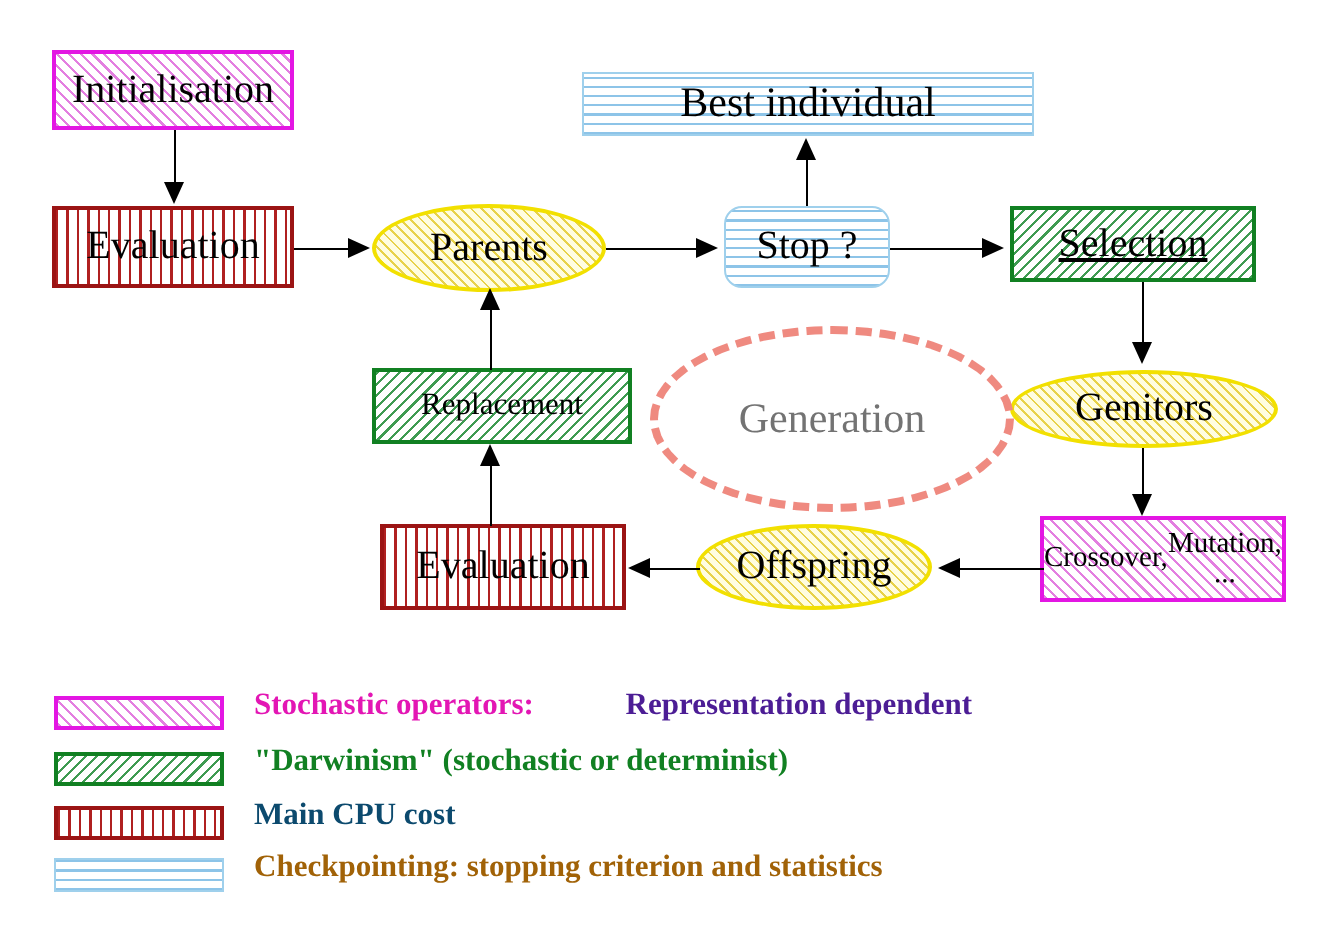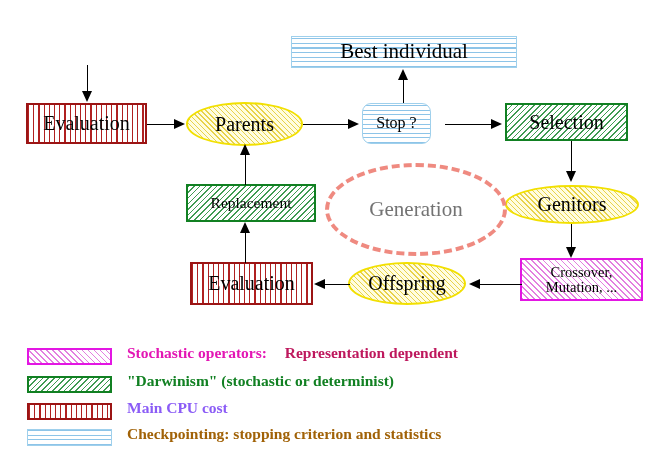--- a/index.html
+++ b/index.html
@@ -71,46 +71,49 @@
   .leg-row{position:absolute;left:27px;height:22px;}
   .leg-sw{position:absolute;left:0;top:0;width:85px;height:17px;box-sizing:border-box;}
   .leg-txt{position:absolute;left:100px;top:-4px;white-space:nowrap;font-size:15.5px;font-weight:bold;}
   .leg-txt .t2{font-weight:bold;}
 </style>
 </head>
 <body>
 
 <div id="stage">
 
+  <div class="node hatch-magenta" style="left:26px;top:25px;width:121px;height:40px;font-size:20px;">
+    <span>Initialisation</span>
+  </div>
 
   <div class="node hatch-red" style="left:26px;top:103px;width:121px;height:41px;font-size:20px;">
     <span>Evaluation</span>
   </div>
 
   <div class="node hatch-yellow ellipse" style="left:186px;top:102px;width:117px;height:44px;font-size:20px;">
     <span>Parents</span>
   </div>
 
   <div class="node hatch-blue" style="left:291px;top:36px;width:226px;height:32px;font-size:21px;">
     <span>Best individual</span>
   </div>
 
-  <div class="node hatch-blue rounded" style="left:362px;top:103px;width:69px;height:41px;font-size:16px;">
+  <div class="node hatch-blue rounded" style="left:362px;top:103px;width:83px;height:41px;font-size:20px;">
     <span>Stop ?</span>
   </div>
 
-  <div class="node hatch-green" style="left:505px;top:103px;width:123px;height:38px;font-size:20px;">
+  <div class="node hatch-green" style="left:505px;top:103px;width:123px;height:38px;font-size:20px;text-decoration:underline;">
     <span>Selection</span>
   </div>
 
   <div class="node hatch-yellow ellipse" style="left:505px;top:185px;width:134px;height:39px;font-size:20px;">
     <span>Genitors</span>
   </div>
 
-  <div class="node hatch-magenta" style="left:520px;top:258px;width:123px;height:43px;font-size:14.5px;flex-direction:column;">
+  <div class="node hatch-magenta" style="left:520px;top:258px;width:123px;height:43px;font-size:14.5px;">
     <span>Crossover,</span>
     <span>Mutation, ...</span>
   </div>
 
   <div class="node hatch-yellow ellipse" style="left:348px;top:262px;width:118px;height:43px;font-size:20px;">
     <span>Offspring</span>
   </div>
 
   <div class="node hatch-red" style="left:190px;top:262px;width:123px;height:43px;font-size:20px;">
     <span>Evaluation</span>
@@ -156,34 +159,34 @@
 
   <div class="vline" style="left:245px;top:155px;height:30px;"></div>
   <div class="ahead up" style="left:240px;top:144px;"></div>
 
   <div id="legend">
 
     <div class="leg-row" style="top:8px;">
       <div class="leg-sw hatch-magenta"></div>
       <div class="leg-txt" style="color:#e316b4;">
         <span class="t1">Stochastic operators:</span>
-        <span style="display:inline-block;width:14px;"></span><span class="t2" style="color:#be185d;">Representation dependent</span>
+        <span style="display:inline-block;width:14px;"></span><span class="t2" style="color:#4c1d95;margin-left:28px;">Representation dependent</span>
       </div>
     </div>
 
     <div class="leg-row" style="top:36px;">
       <div class="leg-sw hatch-green"></div>
       <div class="leg-txt" style="color:#118022;">
         <span>"Darwinism" (stochastic or determinist)</span>
       </div>
     </div>
 
     <div class="leg-row" style="top:63px;">
       <div class="leg-sw hatch-red"></div>
-      <div class="leg-txt" style="color:#8b5cf6;">
+      <div class="leg-txt" style="color:#0c4a6e;">
         <span>Main CPU cost</span>
       </div>
     </div>
 
     <div class="leg-row" style="top:89px;">
       <div class="leg-sw hatch-blue"></div>
       <div class="leg-txt" style="color:#a16207;">
         <span>Checkpointing: stopping criterion and statistics</span>
       </div>
     </div>

